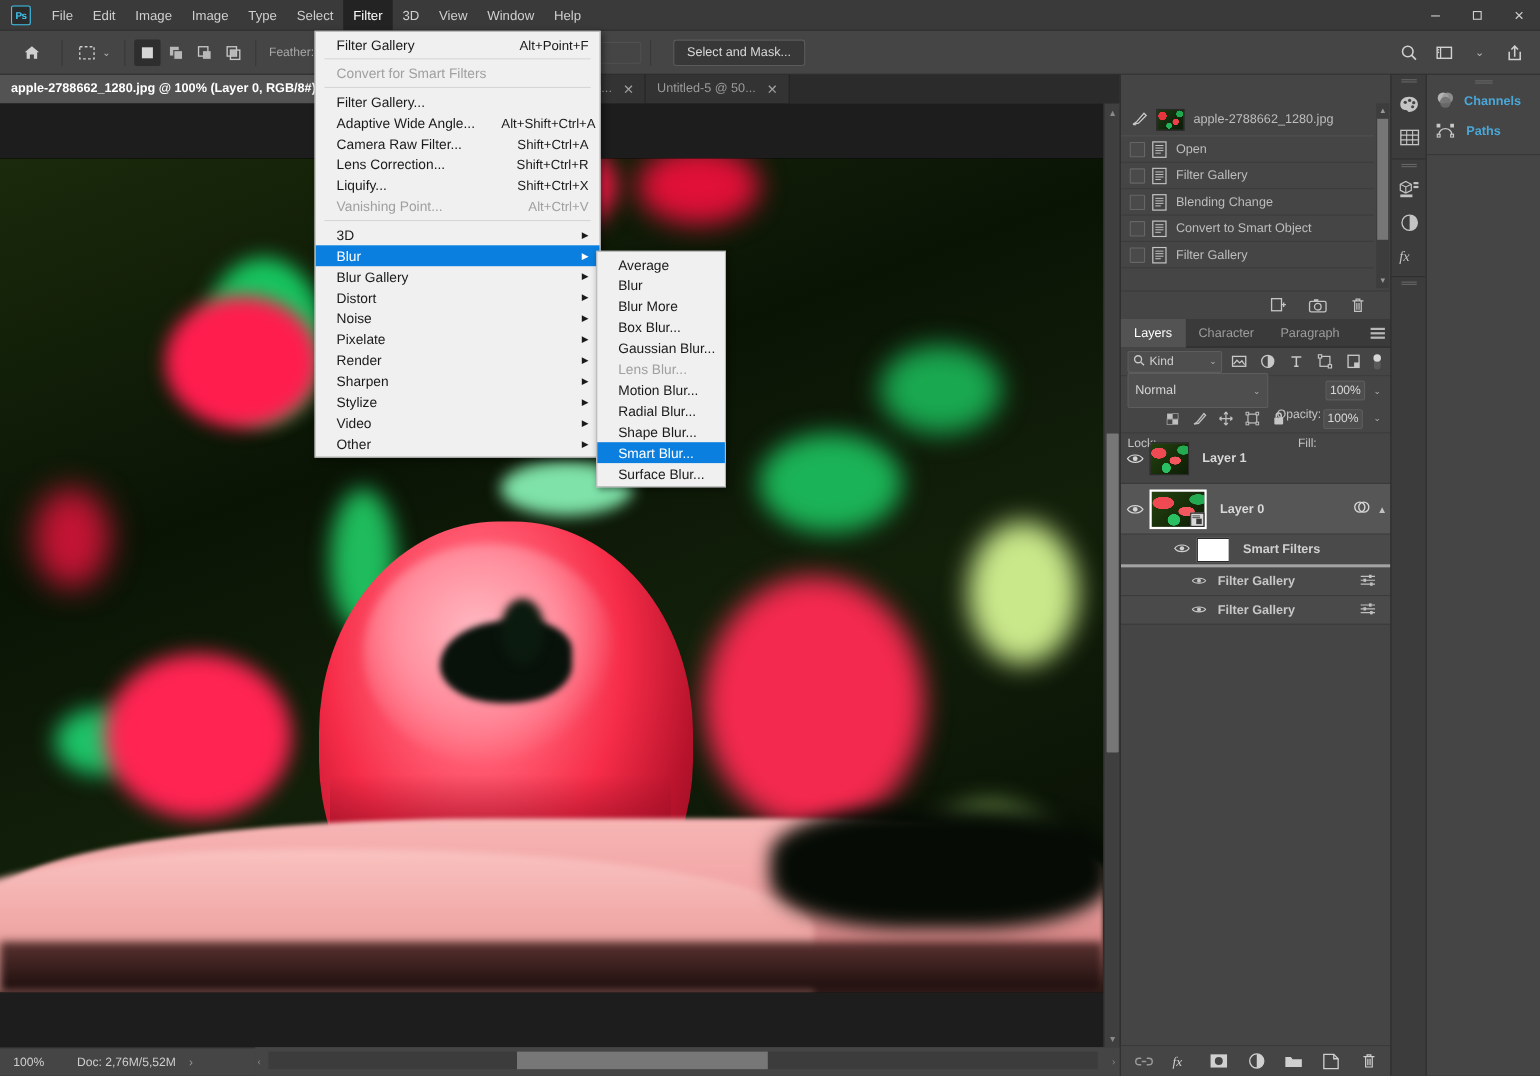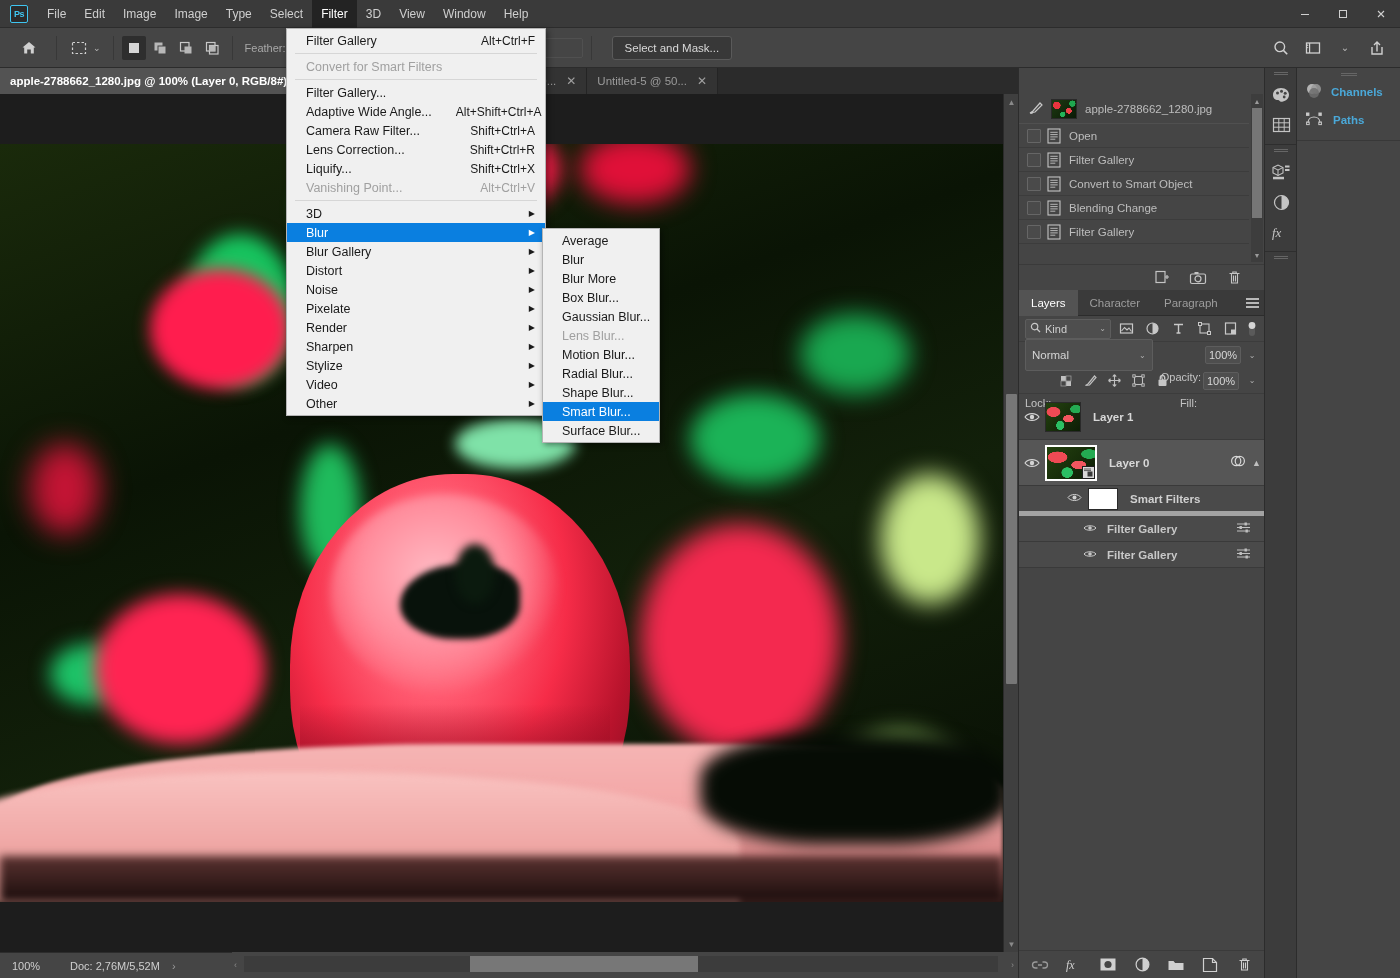--- a/index.html
+++ b/index.html
@@ -225,21 +225,21 @@
   .lthumb.sel-outline { border:2px solid #ffffff; width:52px; height:36px; position:relative; }
   .lthumb .so-badge {
     position:absolute; right:0; bottom:0; width:13px; height:13px;
     background:#d8d8d8; border:1px solid #1f1f1f;
   }
   .lname { margin-left:12px; color:#d8d8d8; font-size:11.5px; }
   .lrow-right { position:absolute; right:4px; display:flex; align-items:center; gap:6px; }
 
   .smart-filters-row {
     display:flex; align-items:center; height:30px; padding-left:48px;
-    border-bottom:5px solid #a3a3a3; background:#4a4a4a;
+    border-bottom:3px solid #a3a3a3; background:#4a4a4a;
   }
   .sf-mask { width:30px; height:22px; background:#ffffff; border:1px solid #2a2a2a; margin-left:6px; }
   .sf-label { margin-left:12px; color:#d0d0d0; font-size:11.5px; }
   .filter-row {
     display:flex; align-items:center; height:26px; padding-left:64px;
     border-bottom:1px solid #3a3a3a; background:#4a4a4a; position:relative;
   }
   .filter-row .fname { margin-left:10px; color:#c8c8c8; font-size:11.5px; }
   .filter-row .fopts { position:absolute; right:14px; }
 
@@ -534,31 +534,31 @@
           <span>Filter Gallery</span>
         </div>
         <div class="hist-row">
           <span class="hist-check"></span>
           <span class="hist-doc-icon">
             <svg width="14" height="16" viewBox="0 0 14 16">
                 <rect x="1" y="1" width="12" height="14" fill="none" stroke="#c4c4c4" stroke-width="1.1"></rect>
                 <path d="M3.3 4.3h7.4M3.3 6.6h7.4M3.3 8.9h7.4M3.3 11.2h5" stroke="#c4c4c4" stroke-width="0.9"></path>
               </svg>
           </span>
-          <span>Convert to Smart Object</span>
+          <span>Blending Change</span>
         </div>
         <div class="hist-row">
           <span class="hist-check"></span>
           <span class="hist-doc-icon">
             <svg width="14" height="16" viewBox="0 0 14 16">
                 <rect x="1" y="1" width="12" height="14" fill="none" stroke="#c4c4c4" stroke-width="1.1"></rect>
                 <path d="M3.3 4.3h7.4M3.3 6.6h7.4M3.3 8.9h7.4M3.3 11.2h5" stroke="#c4c4c4" stroke-width="0.9"></path>
               </svg>
           </span>
-          <span>Blending Change</span>
+          <span>Convert to Smart Object</span>
         </div>
         <div class="hist-row">
           <span class="hist-check"></span>
           <span class="hist-doc-icon">
             <svg width="14" height="16" viewBox="0 0 14 16">
                 <rect x="1" y="1" width="12" height="14" fill="none" stroke="#c4c4c4" stroke-width="1.1"></rect>
                 <path d="M3.3 4.3h7.4M3.3 6.6h7.4M3.3 8.9h7.4M3.3 11.2h5" stroke="#c4c4c4" stroke-width="0.9"></path>
               </svg>
           </span>
           <span>Filter Gallery</span>
@@ -912,21 +912,21 @@
           </svg>
       </span>
       <span class="clabel">Paths</span>
     </div>
     <div class="chan-sep"></div>
   </div>
 
   <div class="dropdown">
     <div class="mrow">
       <span>Filter Gallery</span>
-      <span class="sc">Alt+Ctrl+F</span>
+      <span class="sc">Alt+Point+F</span>
     </div>
     <div class="msep"></div>
     <div class="mrow dis">
       <span>Convert for Smart Filters</span>
     </div>
     <div class="msep"></div>
     <div class="mrow">
       <span>Filter Gallery...</span>
       <span class="sc"></span>
     </div>

